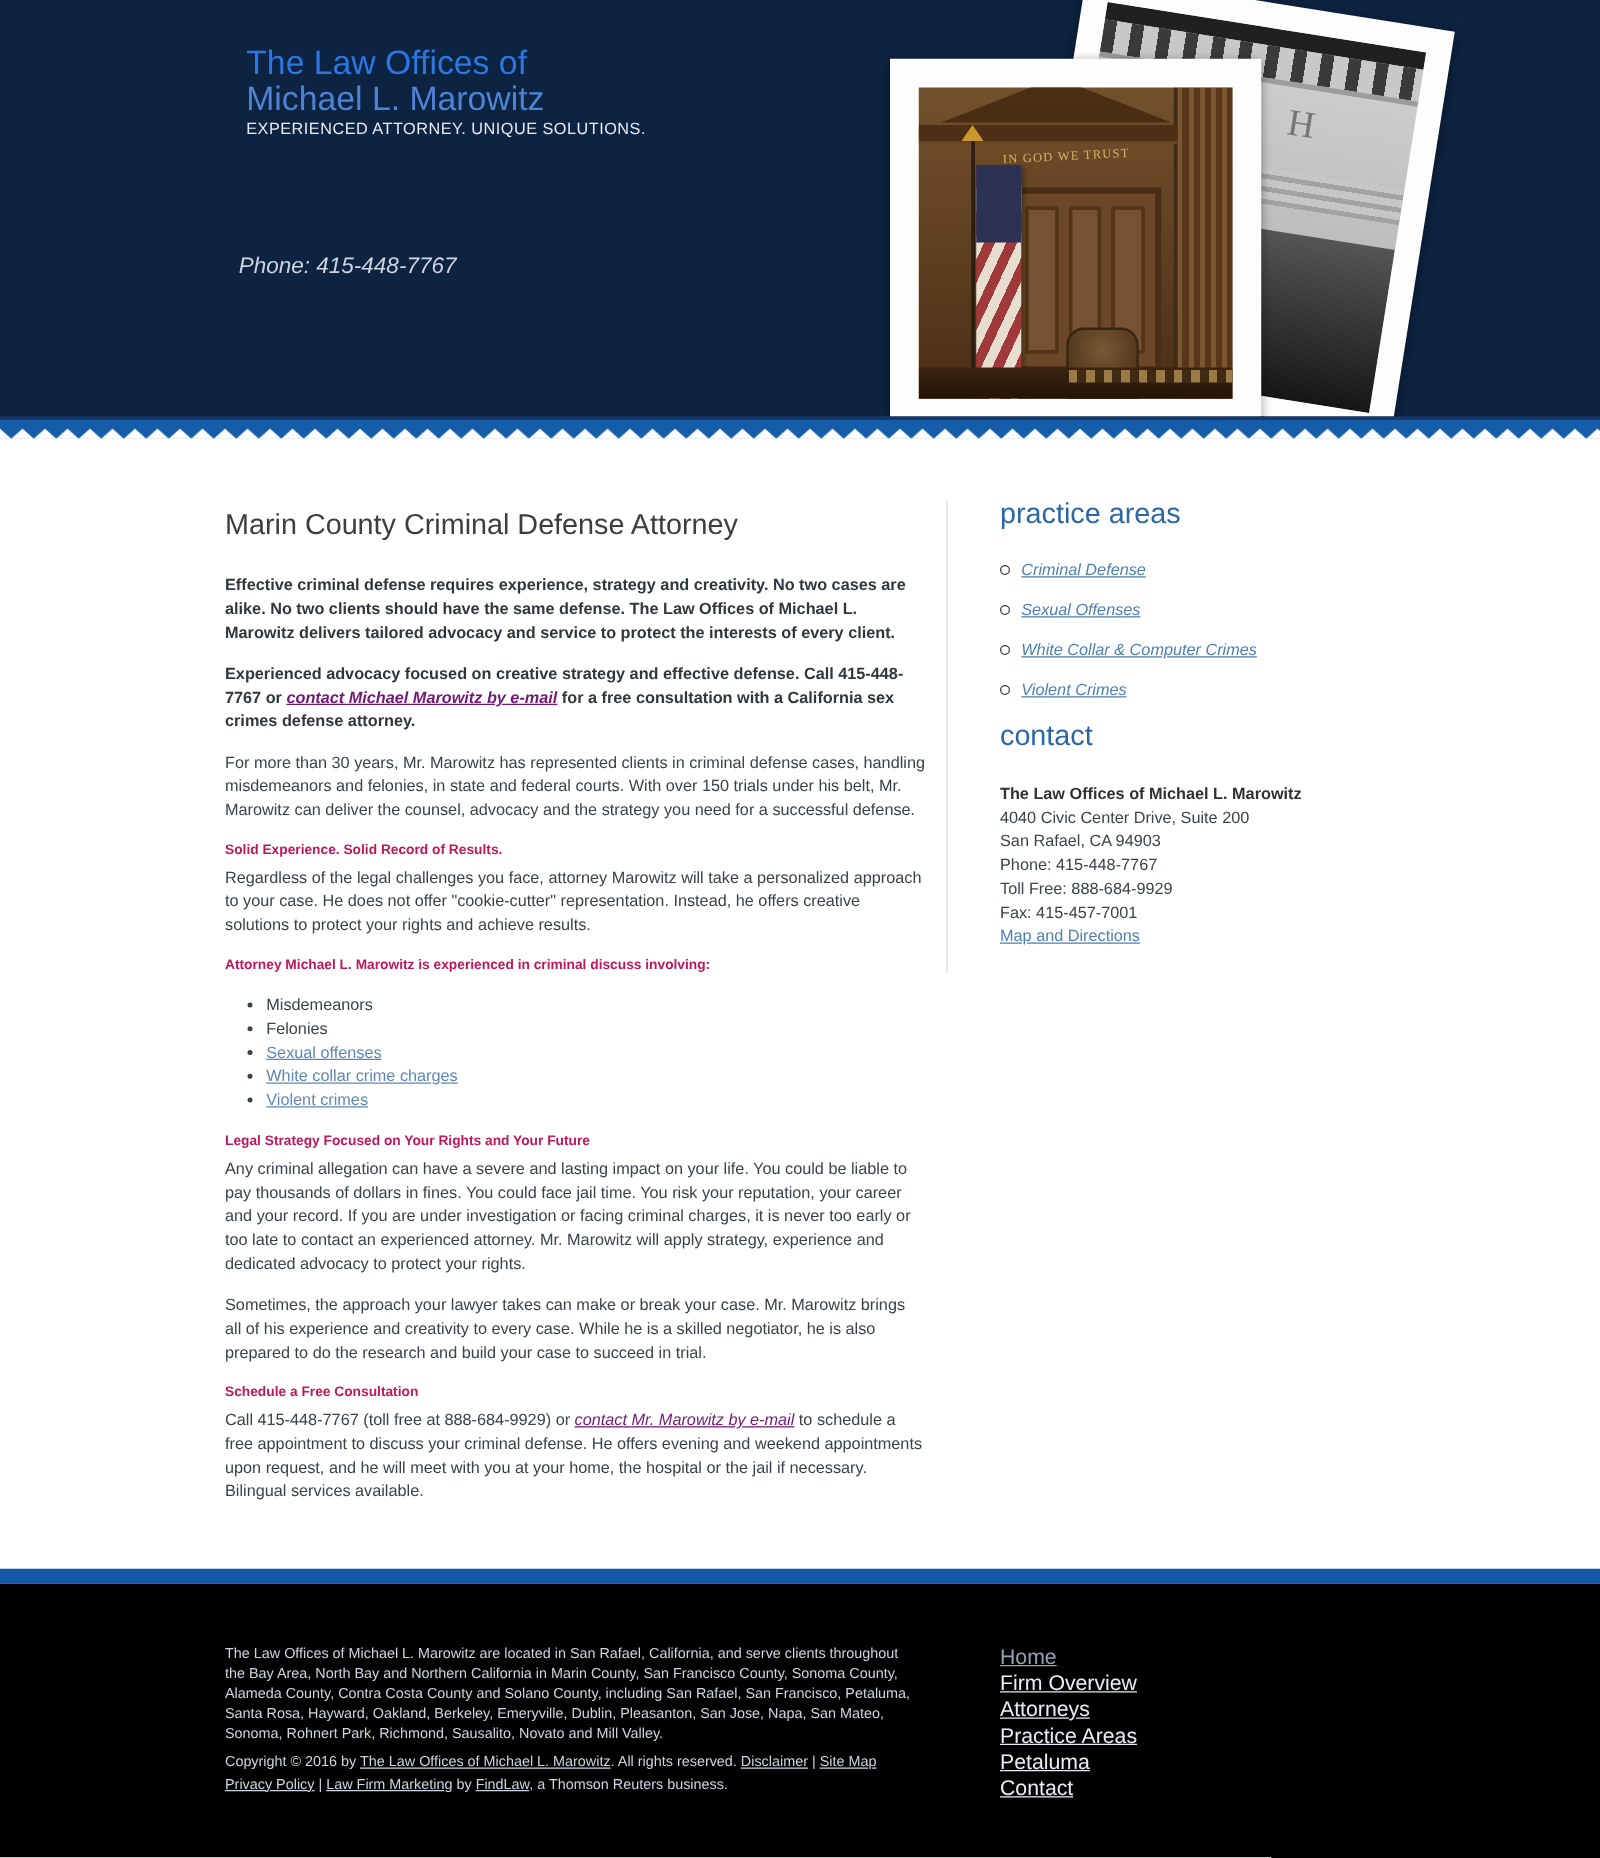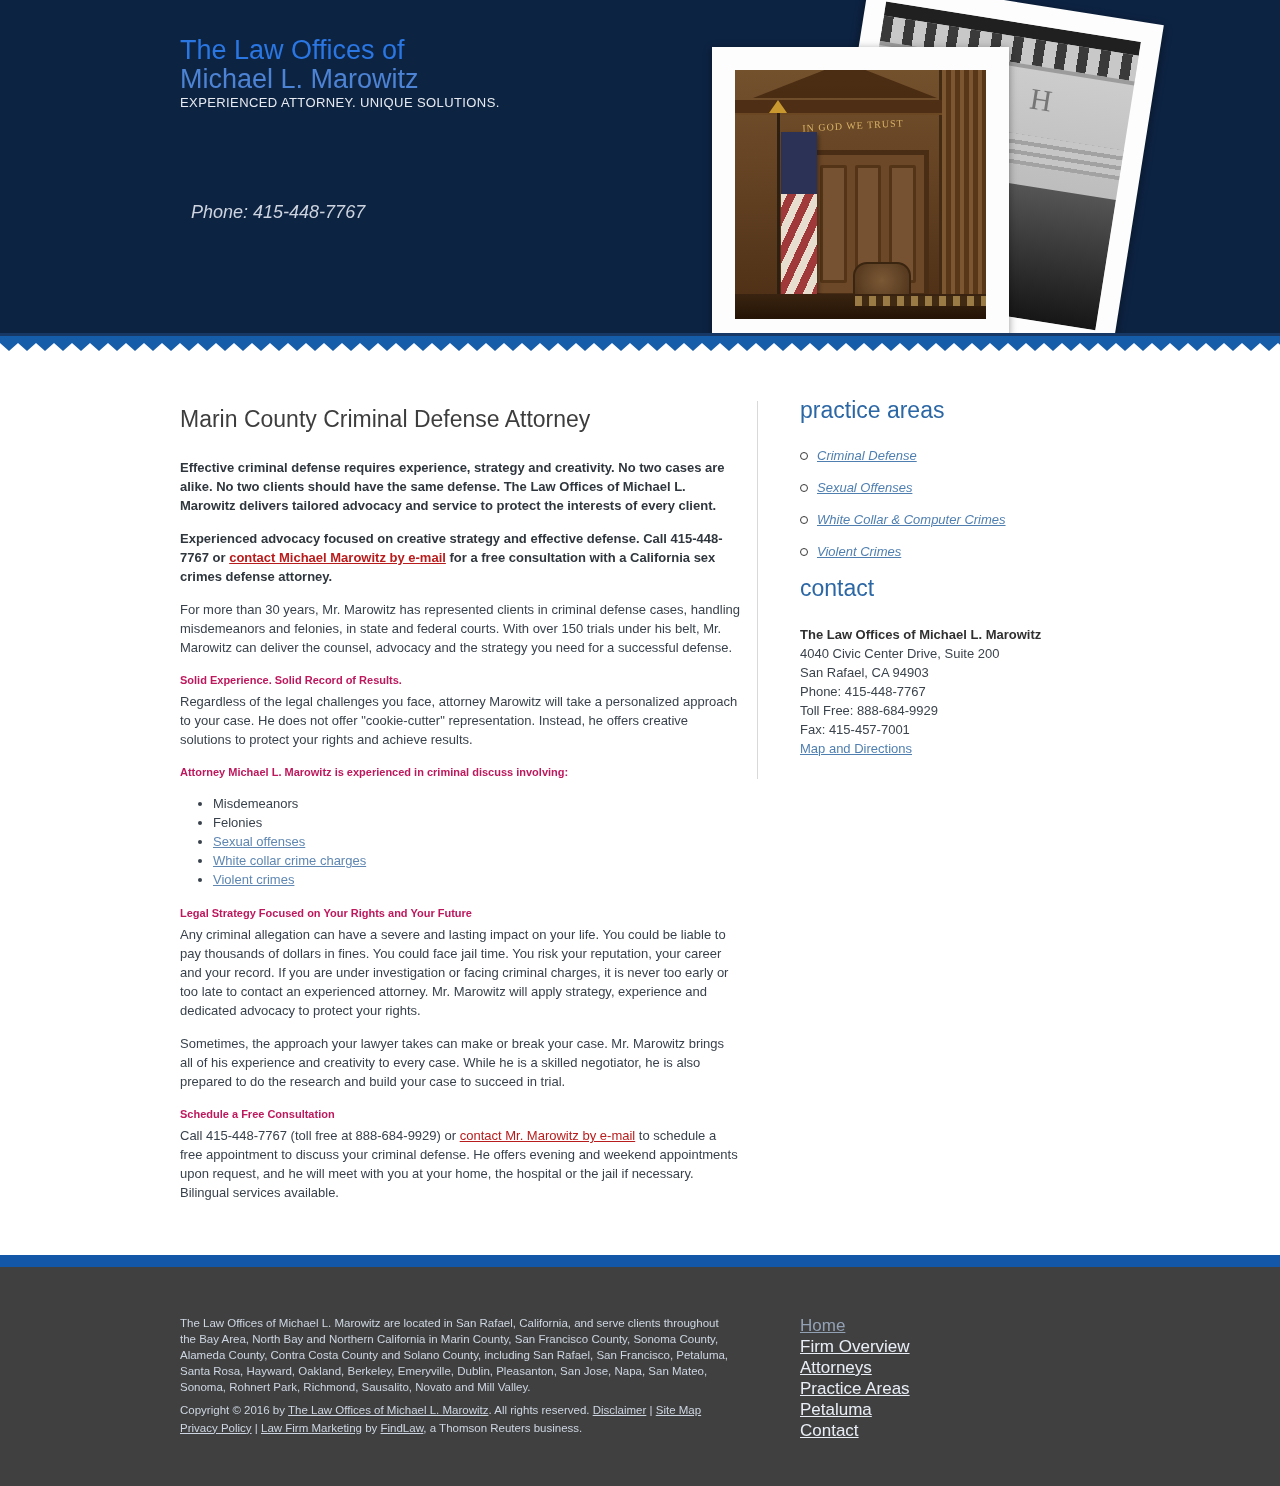--- a/index.html
+++ b/index.html
@@ -7,21 +7,21 @@
     width:1280px;height:1486px;position:relative;overflow:hidden;
     background:#ffffff;font-family:"Liberation Sans",sans-serif;
   }
   a{text-decoration:underline;cursor:pointer;}
 
   
   .header{
     position:absolute;top:0;left:0;width:1280px;height:333px;
     background:#0d2342;border-bottom:3px solid #173764;overflow:hidden;
   }
-  .brand{position:absolute;left:180px;top:36px;}
+  .brand{position:absolute;left:197px;top:36px;}
   .brand-l1{font-size:27px;line-height:29px;color:#2a76e2;}
   .brand-l2{font-size:27px;line-height:29px;color:#4d83d4;}
   .tagline{margin-top:1px;font-size:13px;letter-spacing:.4px;color:#e7ebf1;}
   .phone{position:absolute;left:191px;top:202px;font-style:italic;font-size:18px;color:#cdd4df;}
 
   .polaroid{position:absolute;background:#fdfdfd;}
   .polaroid-right{
     left:842px;top:0px;padding:20px 20px 16px;transform:rotate(9deg);
     box-shadow:0 3px 10px rgba(0,0,0,.45);z-index:1;
   }
@@ -87,42 +87,42 @@
 
   
   .content{position:absolute;top:351px;left:0;width:1272px;height:904px;background:#fff;}
   .article{position:absolute;left:180px;top:55px;width:560px;
     font-size:13px;line-height:19px;color:#39424c;}
   .article h1{margin:0 0 26px;font-size:23px;line-height:26px;font-weight:normal;color:#3d3d3d;}
   .article p{margin:0 0 14px;}
   .article p.lead{font-weight:bold;color:#2f363d;}
   .article h3{margin:0 0 2px;font-size:11px;line-height:19px;color:#be185d;}
   .article p.tight{margin-top:0;}
-  .clink{color:#b91c1c;}
+  .clink{color:#701a75;font-style:italic;}
   ul.plist{margin:12px 0 15px;padding-left:33px;}
   ul.plist li{line-height:19px;color:#39424c;}
   ul.plist a{color:#5f87b2;}
 
   .divider{position:absolute;left:757px;top:50px;width:1px;height:378px;background:#d9d9d9;}
 
   .sidebar{position:absolute;left:800px;top:46px;width:330px;}
   .sidebar h2{margin:0;font-size:23px;line-height:26px;font-weight:normal;color:#2c67a5;}
   ul.slist{list-style:none;margin:24px 0 0;padding:0;}
   ul.slist li{position:relative;padding-left:17px;line-height:18px;margin-bottom:14px;font-size:13px;}
   ul.slist li::before{content:"";position:absolute;left:0;top:5px;width:6px;height:6px;
     border:1px solid #3a3a3a;border-radius:50%;}
   ul.slist a{color:#4f7fb0;font-style:italic;}
   .contact-h{margin-top:14px !important;}
   .contact-block{margin-top:24px;font-size:13px;line-height:19px;color:#3b434c;}
   .contact-block .cfirm{font-weight:bold;color:#303030;}
   .contact-block a{color:#4f7fb0;}
 
   
   .footer-bar{position:absolute;top:1255px;left:0;width:1280px;height:12px;background:#1257a8;}
-  .footer{position:absolute;top:1267px;left:0;width:1280px;height:219px;background:#404040;}
+  .footer{position:absolute;top:1267px;left:0;width:1280px;height:219px;background:#000000;}
   .f-about{position:absolute;left:180px;top:48px;width:553px;
     font-size:11.5px;line-height:16px;color:#ccd5e1;}
   .f-copy{position:absolute;left:180px;top:135px;width:553px;
     font-size:11.5px;line-height:17.5px;color:#ccd5e1;}
   .f-copy a{color:#ccd5e1;}
   .f-nav{position:absolute;left:800px;top:52px;}
   .f-nav a{display:block;margin-bottom:8px;font-size:17px;line-height:13px;color:#e9eef6;}
   .f-nav a.current{color:#93a1b5;}
 </style>
 </head>

